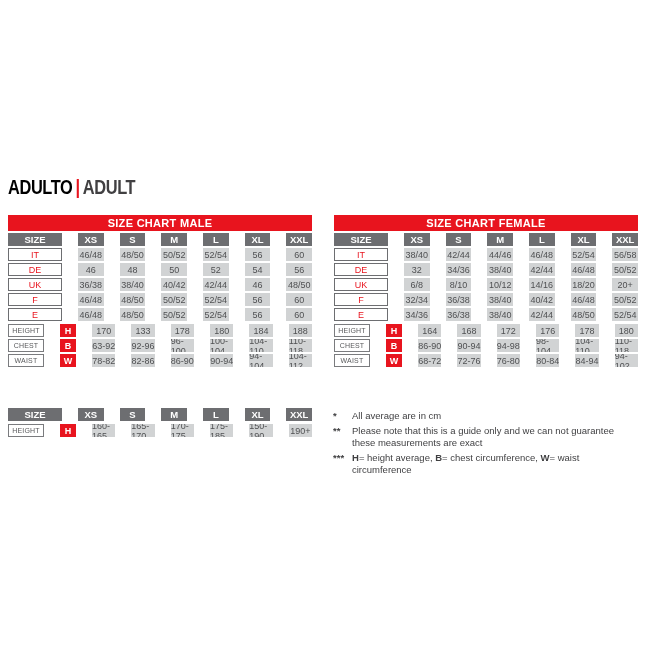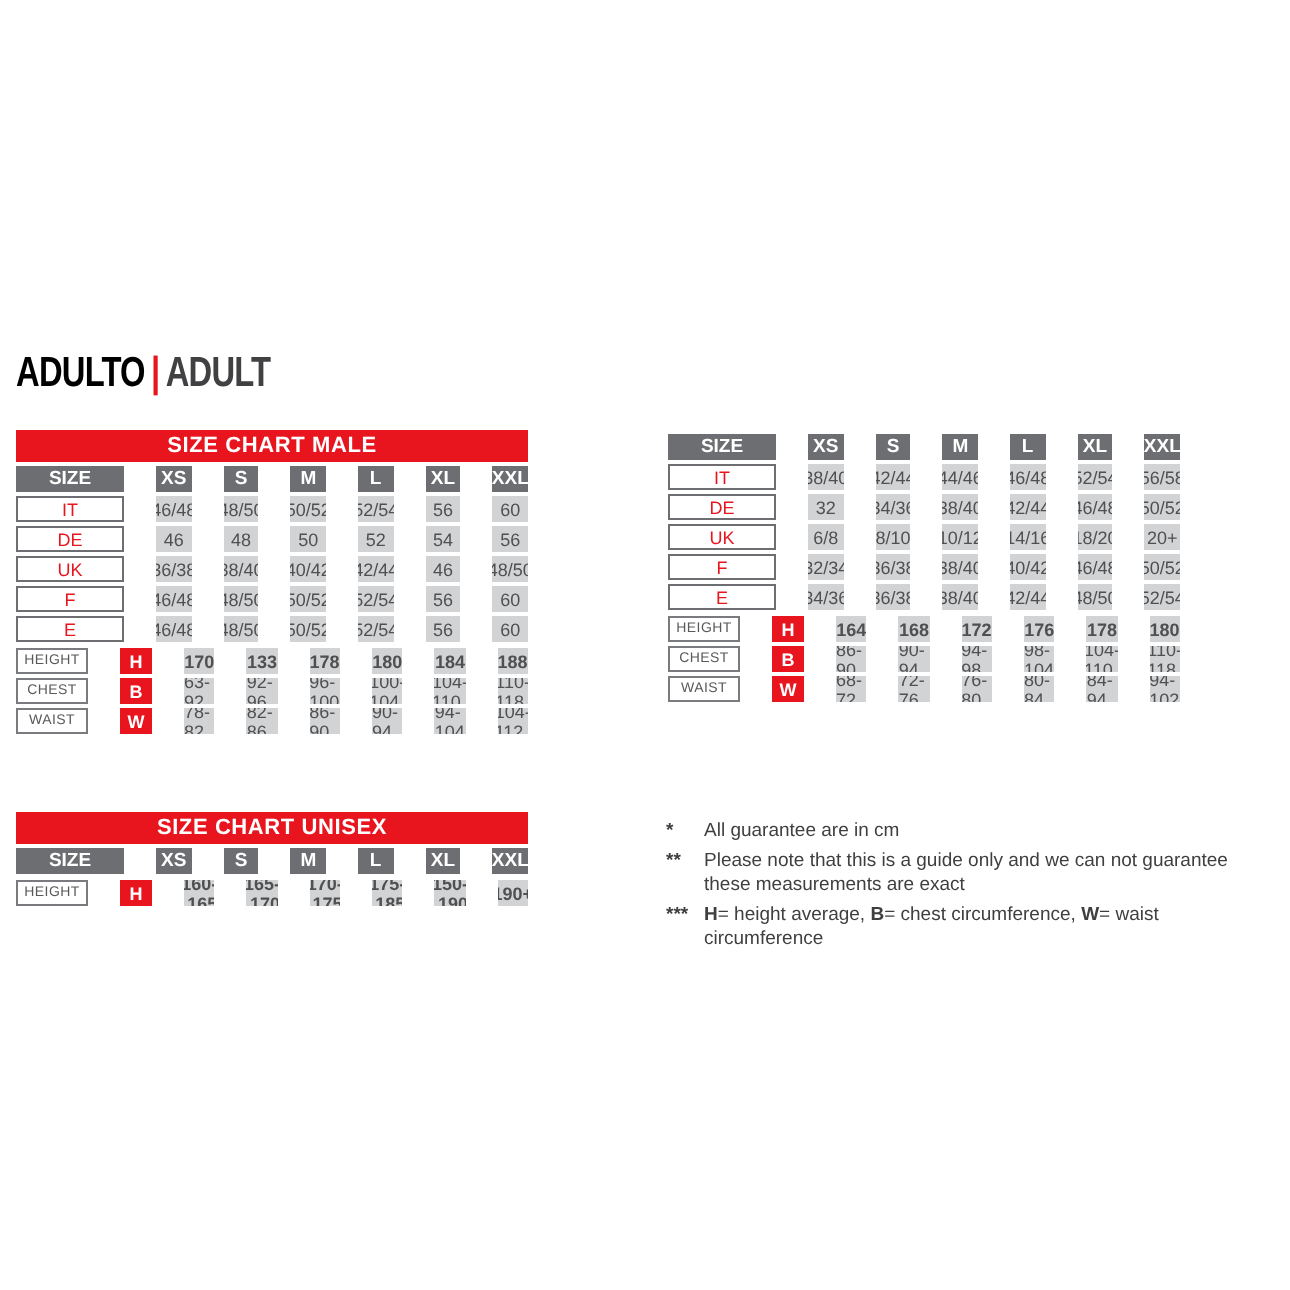--- a/index.html
+++ b/index.html
@@ -16,42 +16,42 @@
   .page-title {
     position: absolute; left: 8px; top: 176px;
     font-weight: bold; font-size: 21px; line-height: 21px;
     letter-spacing: -0.5px; white-space: nowrap;
     transform: scaleX(0.78); transform-origin: left top;
   }
   .page-title .divider { color: var(--red); margin: 0 4px; font-weight: bold; }
   .page-title .secondary { color: var(--title-gray); }
 
   
-  .size-table { position: absolute; width: 256px; }
+  .size-table { position: absolute; width: 304px; }
   #tbl-male   { left: 8px;   top: 215px; }
   #tbl-female { left: 334px; top: 215px; }
   #tbl-unisex { left: 8px;   top: 406px; }
 
   .tbl-title {
     height: 16px; background: var(--red); color: #fff;
     font-weight: bold; font-size: 11px; letter-spacing: 0.3px;
     display: flex; align-items: center; justify-content: center;
   }
   .trow {
     display: grid; grid-template-columns: 54px repeat(6, 1fr);
     column-gap: 16px; margin-top: 2px; height: 13px;
   }
   .trow.m { grid-template-columns: 36px 16px repeat(6, 1fr); }
   .cell { display: flex; align-items: center; justify-content: center; font-size: 9px; overflow: hidden; }
   .hcell  { background: var(--hdr-gray); color: #fff; font-weight: bold; font-size: 9.5px; }
   .lcell  { background: #fff; border: 1px solid var(--hdr-gray); color: var(--red); font-weight: normal; }
   .mlabel { background: #fff; border: 1px solid var(--border-gray); color: var(--label-gray); font-size: 7px; letter-spacing: 0.2px; }
   .code   { background: var(--red); color: #fff; font-weight: bold; font-size: 9px; }
   .vcell  { background: var(--cell-gray); color: var(--value-gray); }
-  .trow.bold .vcell { font-weight: bold; text-align: right; }
+  .trow.bold .vcell { font-weight: normal; }
   .measure-block { margin-top: 3px; }
 
   
   .footnotes {
     position: absolute; left: 333px; top: 410px; width: 306px;
     color: var(--note-gray); font-size: 9.5px; line-height: 1.32;
   }
   .fnote { display: flex; margin-bottom: 2px; }
   .fnote .marker { flex: 0 0 19px; font-weight: bold; }
   .fnote .ftext b { font-weight: bold; }
@@ -151,20 +151,21 @@
             <div class="cell vcell">86-90</div>
             <div class="cell vcell">90-94</div>
             <div class="cell vcell">94-104</div>
             <div class="cell vcell">104-112</div>
           </div>
         </div>
       </div>
   </section>
 
   <section class="size-table" id="tbl-female">
+    <div class="tbl-title">SIZE CHART FEMALE</div>
     <div>
         <div class="trow">
           <div class="cell hcell">SIZE</div>
           <div class="cell hcell">XS</div>
           <div class="cell hcell">S</div>
           <div class="cell hcell">M</div>
           <div class="cell hcell">L</div>
           <div class="cell hcell">XL</div>
           <div class="cell hcell">XXL</div>
         </div>
@@ -242,21 +243,20 @@
             <div class="cell vcell">76-80</div>
             <div class="cell vcell">80-84</div>
             <div class="cell vcell">84-94</div>
             <div class="cell vcell">94-102</div>
           </div>
         </div>
       </div>
   </section>
 
   <section class="size-table" id="tbl-unisex">
-    <div class="tbl-title">SIZE CHART UNISEX</div>
     <div>
         <div class="trow">
           <div class="cell hcell">SIZE</div>
           <div class="cell hcell">XS</div>
           <div class="cell hcell">S</div>
           <div class="cell hcell">M</div>
           <div class="cell hcell">L</div>
           <div class="cell hcell">XL</div>
           <div class="cell hcell">XXL</div>
         </div>
@@ -271,21 +271,21 @@
             <div class="cell vcell">150-190</div>
             <div class="cell vcell">190+</div>
           </div>
         </div>
       </div>
   </section>
 
   <div class="footnotes">
       <div class="fnote">
         <span class="marker">*</span>
-        <span class="ftext"><span>All guarantee are in cm</span></span>
+        <span class="ftext"><span>All average are in cm</span></span>
       </div>
       <div class="fnote">
         <span class="marker">**</span>
         <span class="ftext"><span>Please note that this is a guide only and we can not guarantee these measurements are exact</span></span>
       </div>
       <div class="fnote">
         <span class="marker">***</span>
         <span class="ftext"><b>H</b><span>= height average, </span><b>B</b><span>= chest circumference, </span><b>W</b><span>= waist circumference</span></span>
       </div>
     </div>

